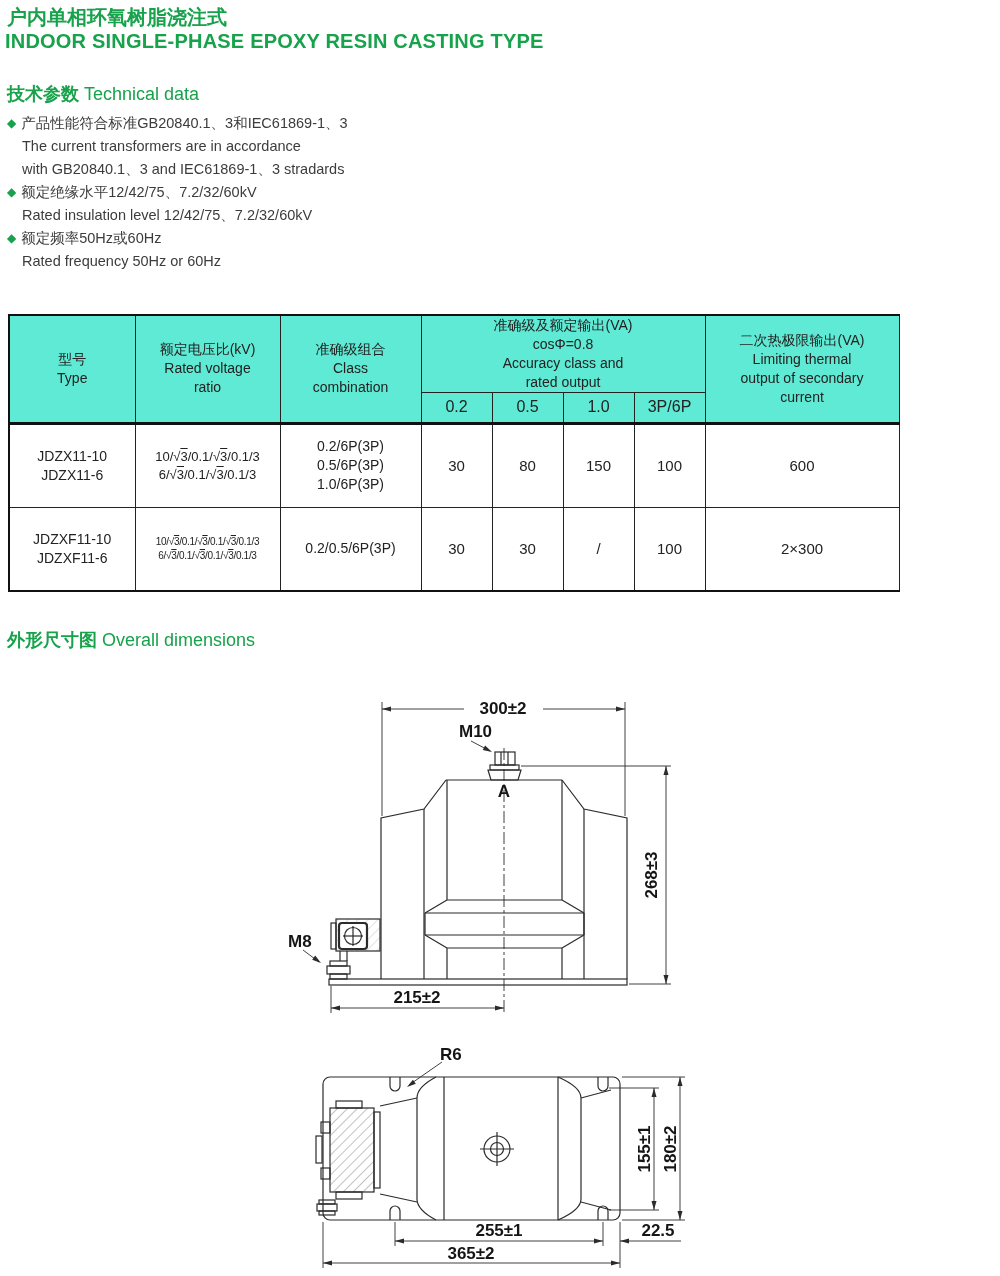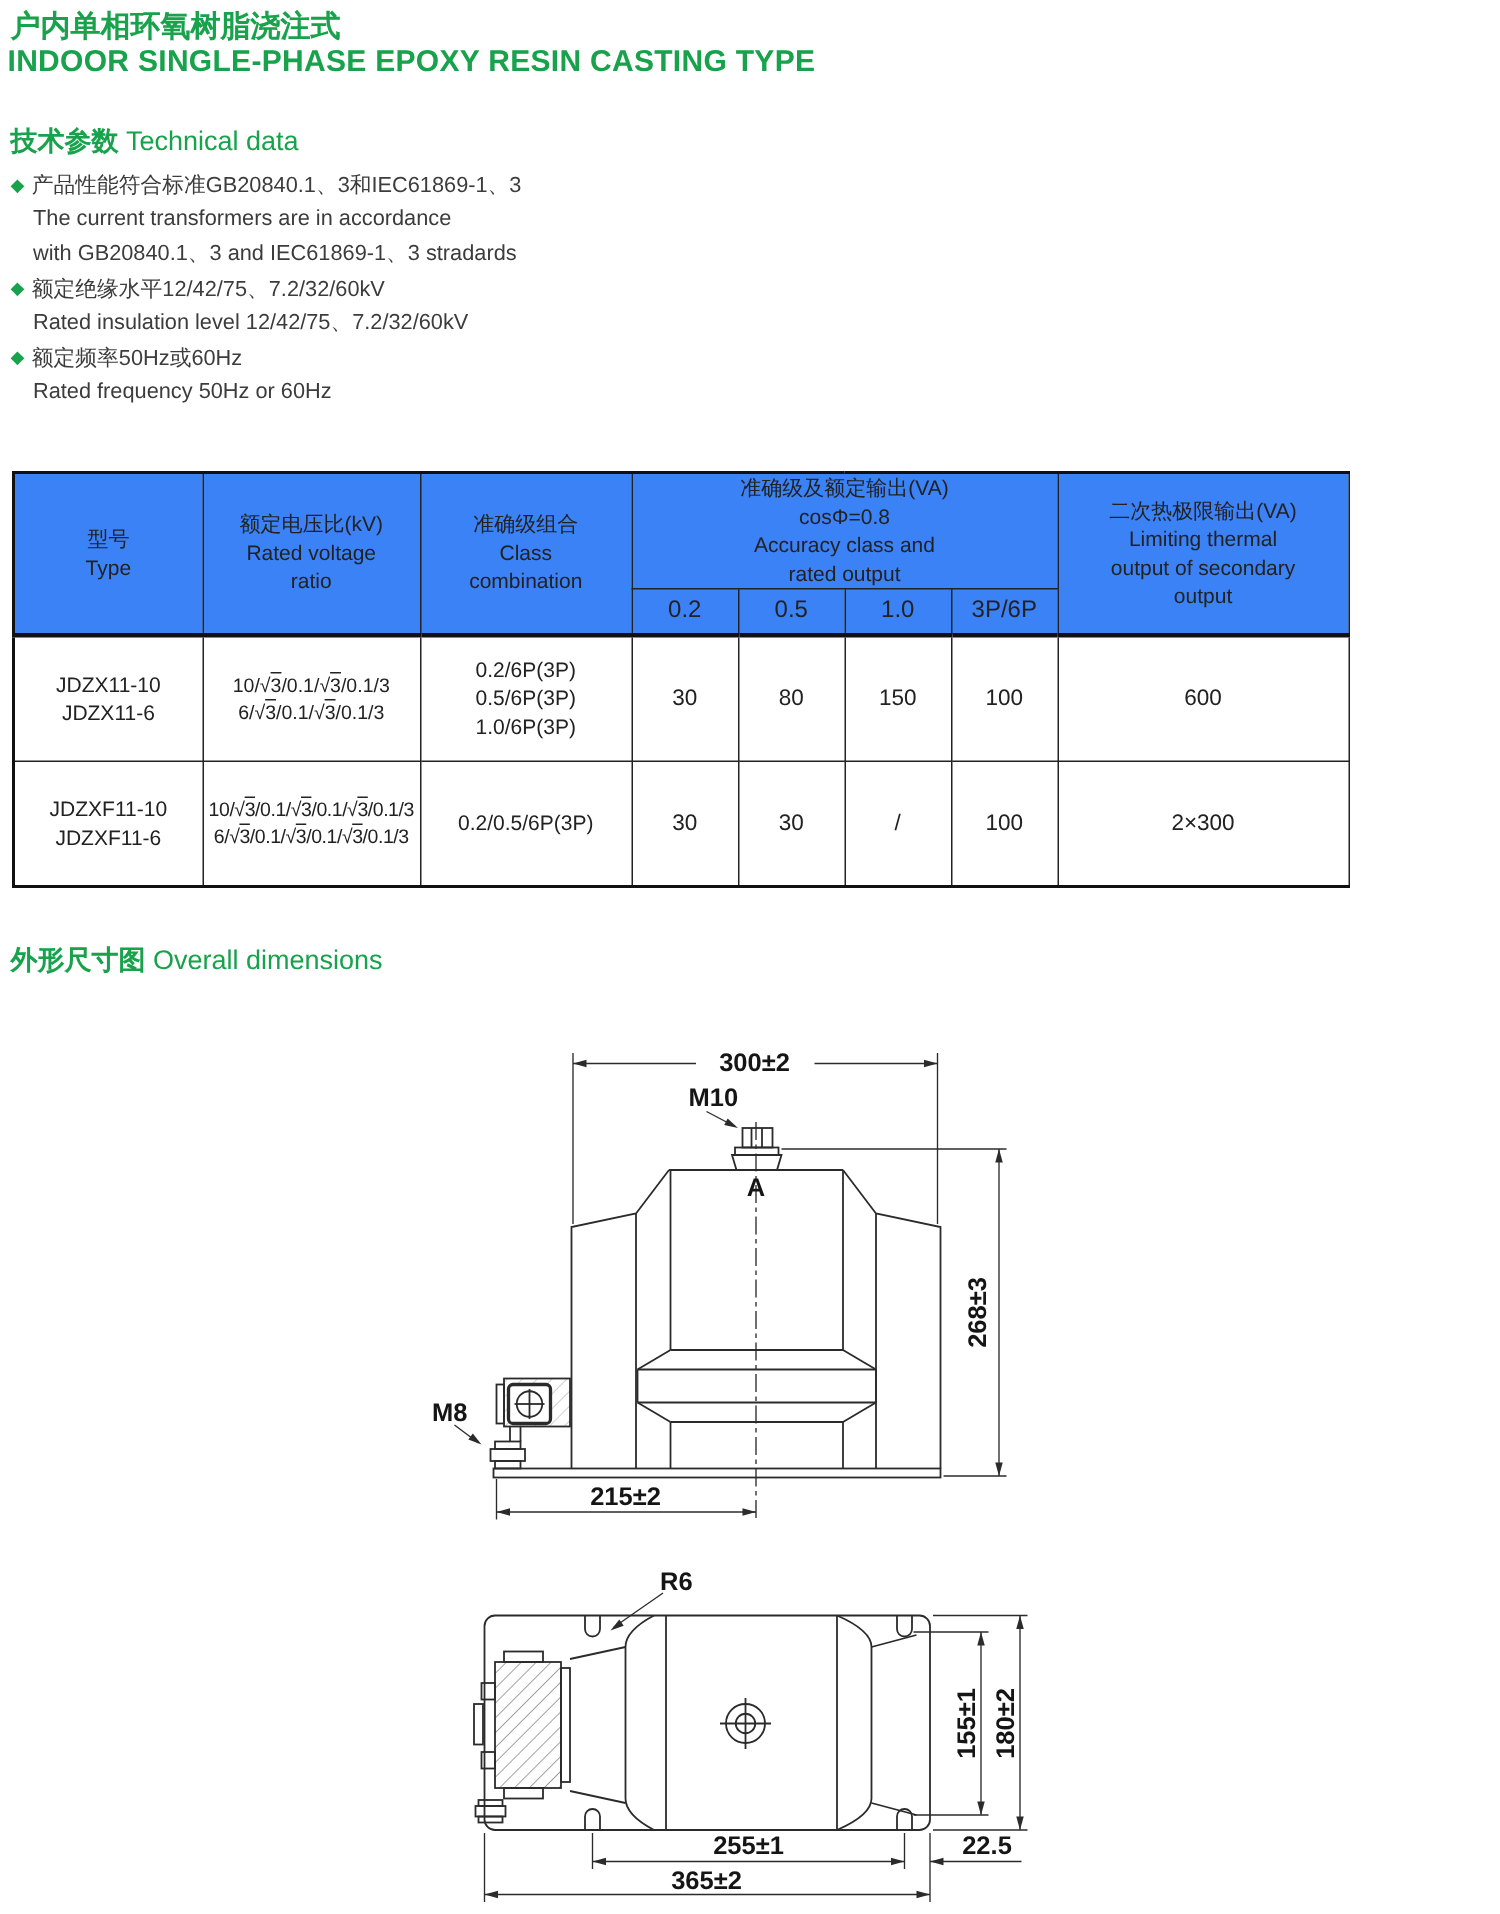--- a/index.html
+++ b/index.html
@@ -16,29 +16,29 @@
 
   .feat{position:absolute;left:7px;top:112px;color:#3c3c3c;font-size:14.5px;}
   .fl{height:23px;line-height:23px;white-space:nowrap;}
   .fl .dm{color:#17a24b;font-size:12px;margin-right:5px;vertical-align:1px;}
   .fl.cont{padding-left:15px;}
 
   table.spec{position:absolute;left:8px;top:314px;width:984px;border-collapse:collapse;
              table-layout:fixed;color:#222;border:2px solid #111;}
   .spec th,.spec td{border:1px solid #222;font-weight:normal;text-align:center;
                     vertical-align:middle;padding:0;}
-  .spec thead th{background:#3b82f6;}
+  .spec thead th{background:#5eead4;}
   .spec thead th.hb{border-bottom:3px solid #111;}
   .spec tr.gr{height:72px;}
   .spec tr.sub{height:31px;}
   .spec tbody tr{height:84px;padding-left:44px;}
   .cl{display:block;line-height:1.35;font-size:14px;}
   .num{font-size:15px;}
   .ratio1 .cl{font-size:13px;}
-  .ratio2 .cl{font-size:13px;letter-spacing:-.3px;}
+  .ratio2 .cl{font-size:10px;letter-spacing:-.3px;}
   .ov{text-decoration:overline;}
 
   svg.drawings{position:absolute;left:0;top:660px;}
   svg.drawings text{font-family:"Liberation Sans",sans-serif;font-weight:bold;
                     font-size:17px;fill:#151515;}
   svg .o{stroke:#2b2b2b;stroke-width:1.2;fill:none;}
   svg .d{stroke:#2b2b2b;stroke-width:.9;fill:none;}
   svg .ar{fill:#2b2b2b;stroke:none;}
 </style>
 </head>
@@ -101,21 +101,21 @@
         <th colspan="4">
           <span class="cl">准确级及额定输出(VA)</span>
           <span class="cl">cosΦ=0.8</span>
           <span class="cl">Accuracy class and</span>
           <span class="cl">rated output</span>
         </th>
         <th rowspan="2" class="hb">
           <span class="cl">二次热极限输出(VA)</span>
           <span class="cl">Limiting thermal</span>
           <span class="cl">output of secondary</span>
-          <span class="cl">output</span>
+          <span class="cl">current</span>
         </th>
         <th rowspan="2" class="hb">
           <span class="cl">重量(kg)</span>
           <span class="cl">Weight</span>
         </th>
       </tr>
       <tr class="sub">
         <th class="hb">0.2</th>
         <th class="hb">0.5</th>
         <th class="hb">1.0</th>

